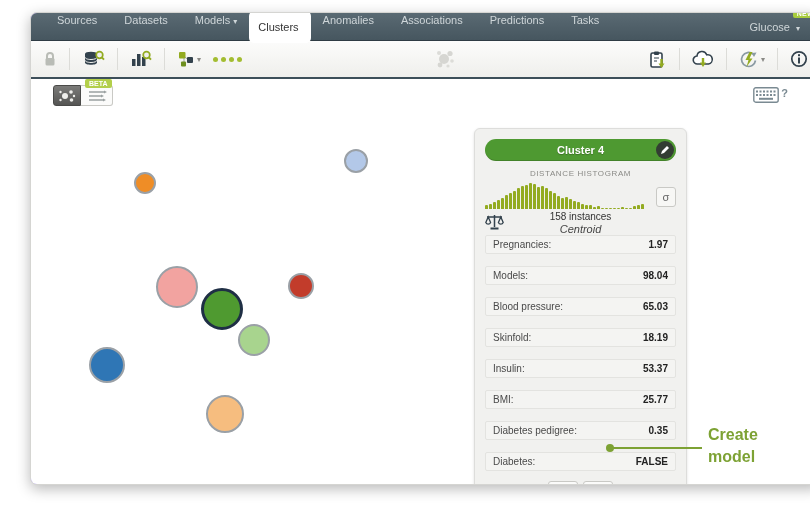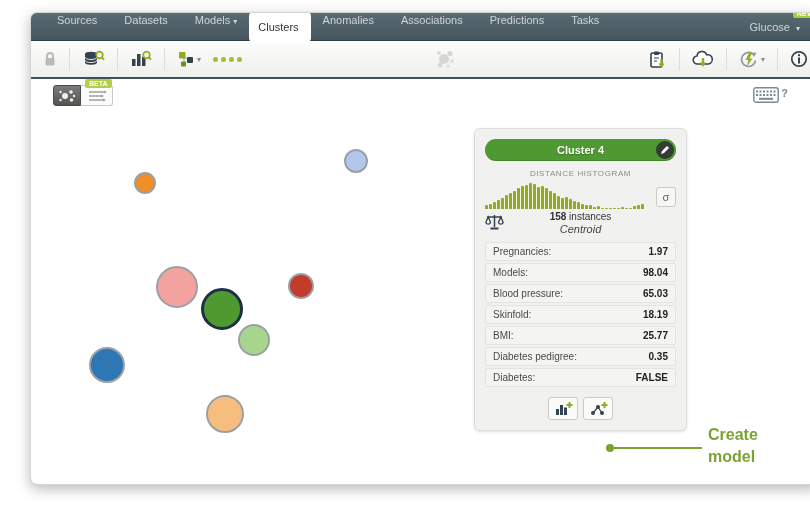--- a/index.html
+++ b/index.html
@@ -56,24 +56,24 @@
   .histo-label { text-align:center; font-size:8px; color:#8a8a86; letter-spacing:.6px; margin-top:8px; }
   .histo-row { display:flex; align-items:flex-end; gap:6px; margin-top:3px; }
   .histo-bars { display:flex; align-items:flex-end; gap:1px; height:28px; flex:1; }
   .histo-bars i { width:3px; background:#93ab21; border-radius:1px 1px 0 0; }
   .sigma-btn { width:20px; height:20px; border:1px solid #c9c9c5; background:#f7f7f5; border-radius:3px;
                color:#666; font-size:11px; display:flex; align-items:center; justify-content:center;
                cursor:pointer; margin-bottom:2px; }
   .instances-block { position:relative; margin-top:2px; }
   .scale-wrap { position:absolute; left:0; top:2px; cursor:pointer; }
   .instances-line { text-align:center; font-size:10px; color:#333; }
-  .instances-line b { font-weight:bold; }
+  .instances-line b { font-weight:normal; }
   .centroid { text-align:center; font-size:11px; font-style:italic; color:#444; margin-top:1px; }
 
-  .rows { margin-top:7px; display:flex; flex-direction:column; gap:2px; }
+  .rows { display:flex; flex-direction:column; gap:12px; }
   .row { display:flex; justify-content:space-between; align-items:center; background:#f4f4f2;
          border:1px solid #e3e3e0; border-radius:2px; height:19px; padding:0 7px; }
   .row-label { font-size:10px; color:#4a4a4a; }
   .row-value { font-size:10px; font-weight:bold; color:#222; }
 
   .panel-buttons { display:flex; justify-content:center; gap:5px; margin-top:10px; }
   .panel-btn { width:30px; height:23px; border:1px solid #c9c9c5; background:#fbfbfa; border-radius:3px;
                display:flex; align-items:center; justify-content:center; cursor:pointer; }
 
   
@@ -368,20 +368,24 @@
           <div class="row">
             <span class="row-label">Blood pressure:</span>
             <span class="row-value">65.03</span>
           </div>
 
           <div class="row">
             <span class="row-label">Skinfold:</span>
             <span class="row-value">18.19</span>
           </div>
 
+          <div class="row">
+            <span class="row-label">Insulin:</span>
+            <span class="row-value">53.37</span>
+          </div>
 
           <div class="row">
             <span class="row-label">BMI:</span>
             <span class="row-value">25.77</span>
           </div>
 
           <div class="row">
             <span class="row-label">Diabetes pedigree:</span>
             <span class="row-value">0.35</span>
           </div>

